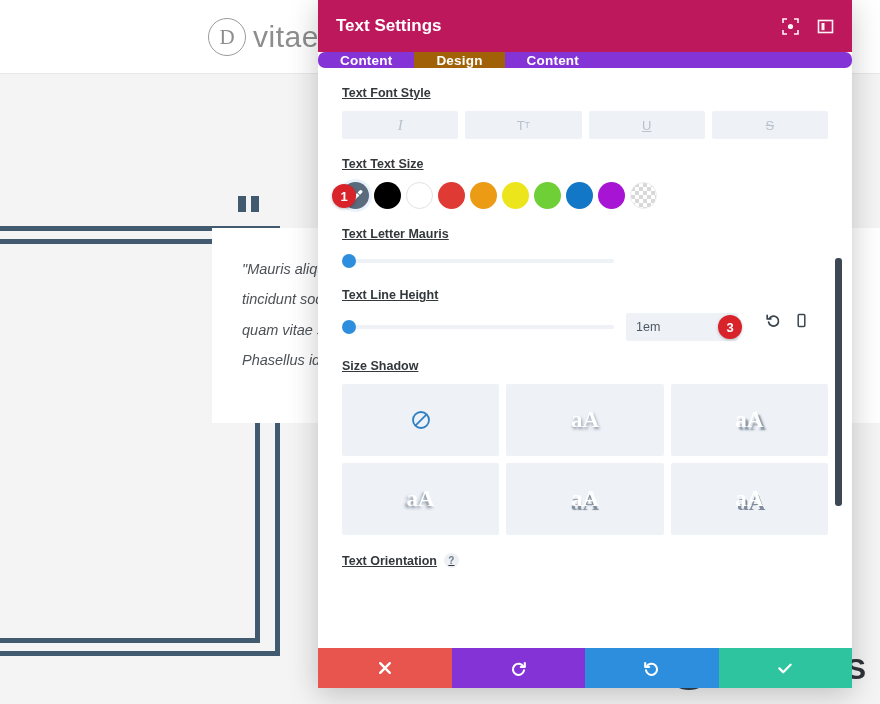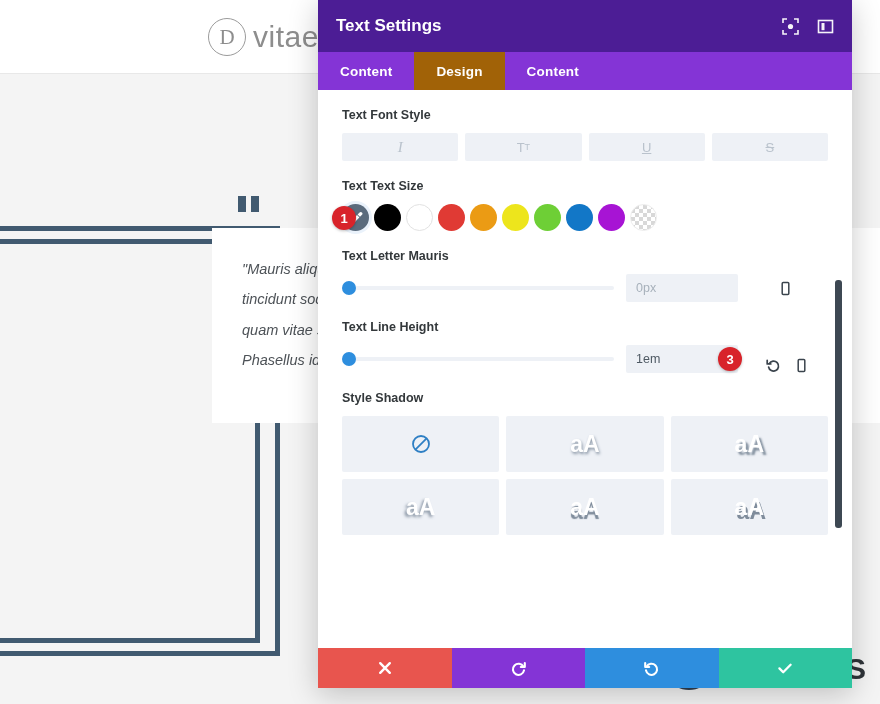--- a/index.html
+++ b/index.html
@@ -74,31 +74,31 @@
   
   .modal {
     position: absolute; left: 318px; top: 0;
     width: 534px; height: 688px;
     background: #ffffff;
     box-shadow: 0 6px 28px rgba(0,0,0,.22);
     display: flex; flex-direction: column;
     overflow: hidden;
   }
   .modal-header {
-    height: 52px; background: #4c1d95;
+    height: 52px; background: #be185d;
     display: flex; align-items: center; padding: 0 18px;
     flex: 0 0 auto;
   }
   .modal-title { color:#fff; font-size: 17px; font-weight: bold; flex: 1; }
   .hdr-icons { display:flex; gap: 18px; align-items:center; }
   .hdr-icon { width: 17px; height: 17px; opacity: .95; cursor: pointer; }
   .hdr-icon svg { display:block; }
 
   .tabs {
-    height: 38px; background: #8434d6; display: flex; flex: 0 0 auto;
+    height: 16px; background: #8434d6; display: flex; flex: 0 0 auto; border-radius: 7px;
   }
   .tab {
     padding: 0 22px; display:flex; align-items:center; justify-content:center;
     color: #fff; font-size: 13.5px; font-weight: bold; cursor: pointer;
     letter-spacing: .2px;
   }
   .tab.active { background: #a16207; }
 
   .modal-body {
     flex: 1 1 auto; position: relative; overflow: hidden;
@@ -109,21 +109,21 @@
     position:absolute; right: 5px; top: 0; width: 7px; height: 100%;
     background: transparent;
   }
   .scrollbar-thumb {
     position:absolute; right: 5px; top: 190px; width: 7px; height: 248px;
     background: #3d4853; border-radius: 3px; cursor: pointer;
   }
 
   .field-label {
     font-size: 12.5px; color: #33383b; font-weight: bold;
-    margin-bottom: 11px; display:flex; align-items:center; gap: 7px;
+    margin-bottom: 11px; display:flex; align-items:center; gap: 7px; text-decoration: underline;
   }
   .help-dot {
     width: 15px; height: 15px; border-radius: 50%;
     background: #eceff3; color:#6e7c87; font-size: 10px; font-weight: bold;
     display:flex; align-items:center; justify-content:center; cursor:pointer;
   }
   .group { margin-bottom: 18px; }
 
   
   .style-row { display: flex; gap: 7px; }
@@ -183,24 +183,24 @@
   .badge {
     position: absolute; width: 24px; height: 24px; border-radius: 50%;
     background: #d8232a; color: #fff; font-size: 13px; font-weight: bold;
     display:flex; align-items:center; justify-content:center;
     box-shadow: 0 1px 3px rgba(0,0,0,.25); z-index: 30;
   }
 
   
   .shadow-grid { display: grid; grid-template-columns: repeat(3, 1fr); gap: 7px; }
   .shadow-cell {
-    height: 56px; background: #eef1f6; border-radius: 2px;
+    height: 72px; background: #eef1f6; border-radius: 2px;
     display:flex; align-items:center; justify-content:center; cursor:pointer;
     font-size: 23px; font-weight: bold; color: #ffffff;
-    font-family: Liberation Sans, sans-serif;
+    font-family: Liberation Serif, serif;
   }
   .sh1 { text-shadow: 1px 2px 3px rgba(120,134,150,.85); }
   .sh2 { text-shadow: 3px 3px 2px rgba(120,134,150,.9); }
   .sh3 { text-shadow: -2px 2px 3px rgba(120,134,150,.85); }
   .sh4 { text-shadow: 0 4px 1px rgba(120,134,150,.95); }
   .sh5 { text-shadow: 2px 4px 0px rgba(120,134,150,.95); }
   .no-shadow-icon { color: #2e7fc4; }
 
   
   .modal-footer { height: 40px; display: flex; flex: 0 0 auto; }
@@ -328,78 +328,74 @@
     </div>
 
 
     <div class="group">
       <div class="field-label">Text Letter Mauris</div>
       <div class="slider-row">
         <div class="slider">
           <div class="track"></div>
           <div class="handle" style="left:0%"></div>
         </div>
-        <div style="position:relative; display:flex; align-items:center; gap:12px;">
-          <input class="val-input" placeholder="0px" style="">
-          <div class="row-icons">
-            <div class="ricon" style="visibility:hidden"></div>
-            <div class="ricon">
-              <svg width="15" height="15" viewBox="0 0 15 15">
-                  <rect x="4.2" y="1.4" width="6.6" height="12.2" rx="1" fill="none" stroke="#3b444d" stroke-width="1.5"></rect>
-                </svg>
-            </div>
-          </div>
-        </div>
       </div>
     </div>
 
     <div class="group">
       <div class="field-label">Text Line Height</div>
       <div class="slider-row">
         <div class="slider">
           <div class="track"></div>
           <div class="handle" style="left:0%"></div>
         </div>
-        <div style="position:relative; display:flex; align-items:flex-end; gap:28px;">
+        <div style="position:relative; display:flex; align-items:flex-start; gap:28px;">
           <input class="val-input" value="1em" style="">
           <div class="badge" style="left:92px; top:2px;">3</div>
           <div class="row-icons">
             <div class="ricon">
               <svg width="15" height="15" viewBox="0 0 15 15">
                   <path d="M3.2 5.6A5 5 0 1 1 2.6 9" fill="none" stroke="#3b444d" stroke-width="1.7" stroke-linecap="round"></path>
                   <path d="M1.2 2.3v3.6h3.6" fill="none" stroke="#3b444d" stroke-width="1.7" stroke-linecap="round" stroke-linejoin="round"></path>
                 </svg>
             </div>
             <div class="ricon">
               <svg width="15" height="15" viewBox="0 0 15 15">
                   <rect x="4.2" y="1.4" width="6.6" height="12.2" rx="1" fill="none" stroke="#3b444d" stroke-width="1.5"></rect>
                 </svg>
             </div>
           </div>
         </div>
       </div>
     </div>
 
     <div class="group">
-      <div class="field-label">Style Shadow</div>
+      <div class="field-label">Size Shadow</div>
       <div class="shadow-grid">
         <div class="shadow-cell">
           <svg class="no-shadow-icon" width="22" height="22" viewBox="0 0 22 22">
             <circle cx="11" cy="11" r="8" fill="none" stroke="#2e7fc4" stroke-width="1.8"></circle>
             <line x1="5.4" y1="16.6" x2="16.6" y2="5.4" stroke="#2e7fc4" stroke-width="1.8"></line>
           </svg>
         </div>
         <div class="shadow-cell sh1">aA</div>
         <div class="shadow-cell sh2">aA</div>
         <div class="shadow-cell sh3">aA</div>
         <div class="shadow-cell sh4">aA</div>
         <div class="shadow-cell sh5">aA</div>
       </div>
     </div>
 
+    <div class="group">
+      <div class="field-label">
+        <span>Text Orientation</span>
+        <span class="help-dot">?</span>
+      </div>
+
+    </div>
 
     <div class="scrollbar-track">
       <div class="scrollbar-thumb"></div>
     </div>
   </div>
 
   <div class="modal-footer">
     <div class="foot-btn fb-close">
       <svg width="16" height="16" viewBox="0 0 16 16">
           <path d="M3.2 3.2l9.6 9.6M12.8 3.2l-9.6 9.6" stroke="#fff" stroke-width="2.4" stroke-linecap="round"></path>

